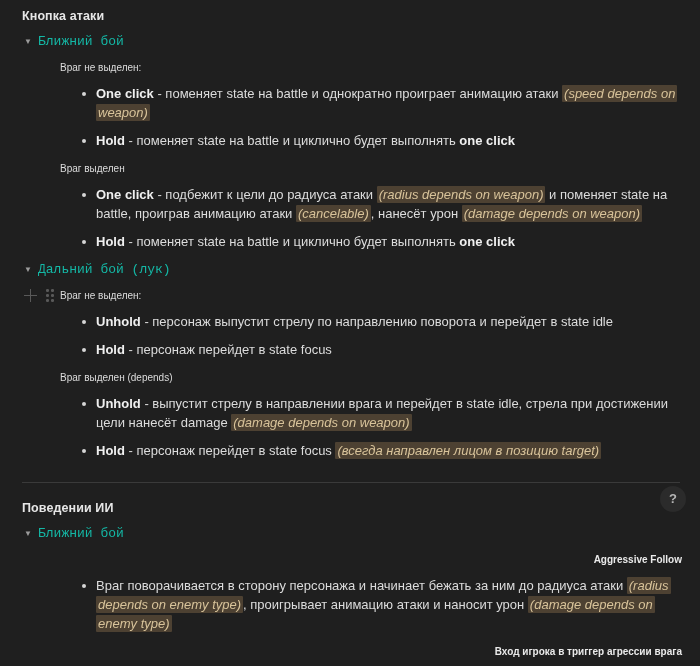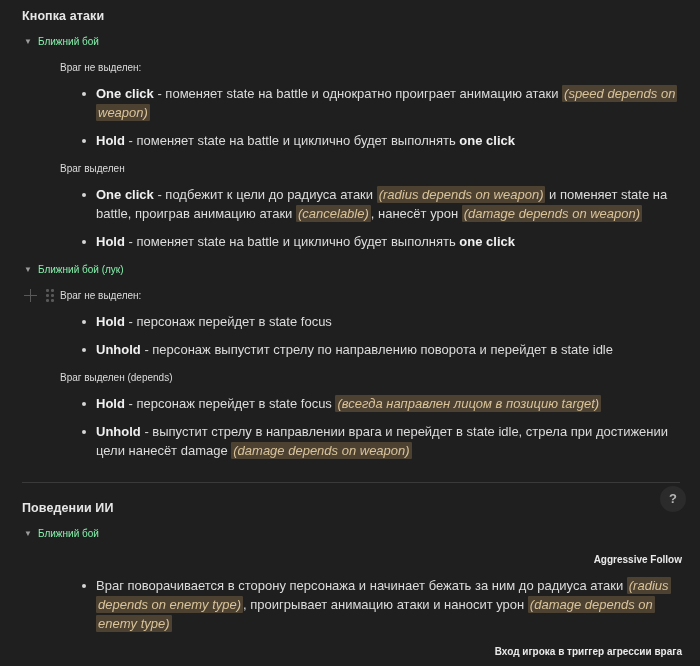--- a/index.html
+++ b/index.html
@@ -44,23 +44,24 @@
     width: 16px;
     flex: 0 0 16px;
     color: #9b9b9b;
     font-size: 8px;
     line-height: 17px;
     text-align: left;
     padding-left: 2px;
     box-sizing: border-box;
   }
   .toggle-label {
-    font-size: 10px;
-    color: #86efac;
+    font-size: 13px;
+    color: #14b8a6;
     line-height: 17px;
+    font-family: Liberation Mono, monospace;
   }
 
   .sub-label {
     margin: 0 0 8px 40px;
     font-size: 10px;
     color: #dcdcdc;
     line-height: 17px;
   }
   .sub-label.bold {
     font-weight: bold;
@@ -183,31 +184,31 @@
           <li><b>One click</b><span> - поменяет state на battle и однократно проиграет анимацию атаки </span><span class="hl">(speed depends on weapon)</span></li>
           <li><b>Hold</b><span> - поменяет state на battle и циклично будет выполнять </span><b>one click</b></li>
         </ul>
         <div class="sub-label">Враг выделен</div>
         <ul class="bullets">
           <li><b>One click</b><span> - подбежит к цели до радиуса атаки </span><span class="hl">(radius depends on weapon)</span><span> и поменяет state на battle, проиграв анимацию атаки </span><span class="hl">(cancelable)</span><span>, нанесёт урон </span><span class="hl">(damage depends on weapon)</span></li>
           <li><b>Hold</b><span> - поменяет state на battle и циклично будет выполнять </span><b>one click</b></li>
         </ul>
         <div class="toggle-row">
           <span class="toggle-arrow">▼</span>
-          <span class="toggle-label">Ближний бой (лук)</span>
+          <span class="toggle-label">Дальний бой (лук)</span>
         </div>
         <div class="sub-label">Враг не выделен:</div>
         <ul class="bullets">
+          <li><b>Unhold</b><span> - персонаж выпустит стрелу по направлению поворота и перейдет в state idle</span></li>
           <li><b>Hold</b><span> - персонаж перейдет в state focus</span></li>
-          <li><b>Unhold</b><span> - персонаж выпустит стрелу по направлению поворота и перейдет в state idle</span></li>
         </ul>
         <div class="sub-label">Враг выделен (depends)</div>
         <ul class="bullets">
+          <li><b>Unhold</b><span> - выпустит стрелу в направлении врага и перейдет в state idle, стрела при достижении цели нанесёт damage </span><span class="hl">(damage depends on weapon)</span></li>
           <li><b>Hold</b><span> - персонаж перейдет в state focus </span><span class="hl">(всегда направлен лицом в позицию target)</span></li>
-          <li><b>Unhold</b><span> - выпустит стрелу в направлении врага и перейдет в state idle, стрела при достижении цели нанесёт damage </span><span class="hl">(damage depends on weapon)</span></li>
         </ul>
       </div>
       <div class="divider"></div>
       <div>
         <div class="section-title">Поведении ИИ</div>
         <div class="toggle-row">
           <span class="toggle-arrow">▼</span>
           <span class="toggle-label">Ближний бой</span>
         </div>
         <div class="sub-label bold">Aggressive Follow</div>

